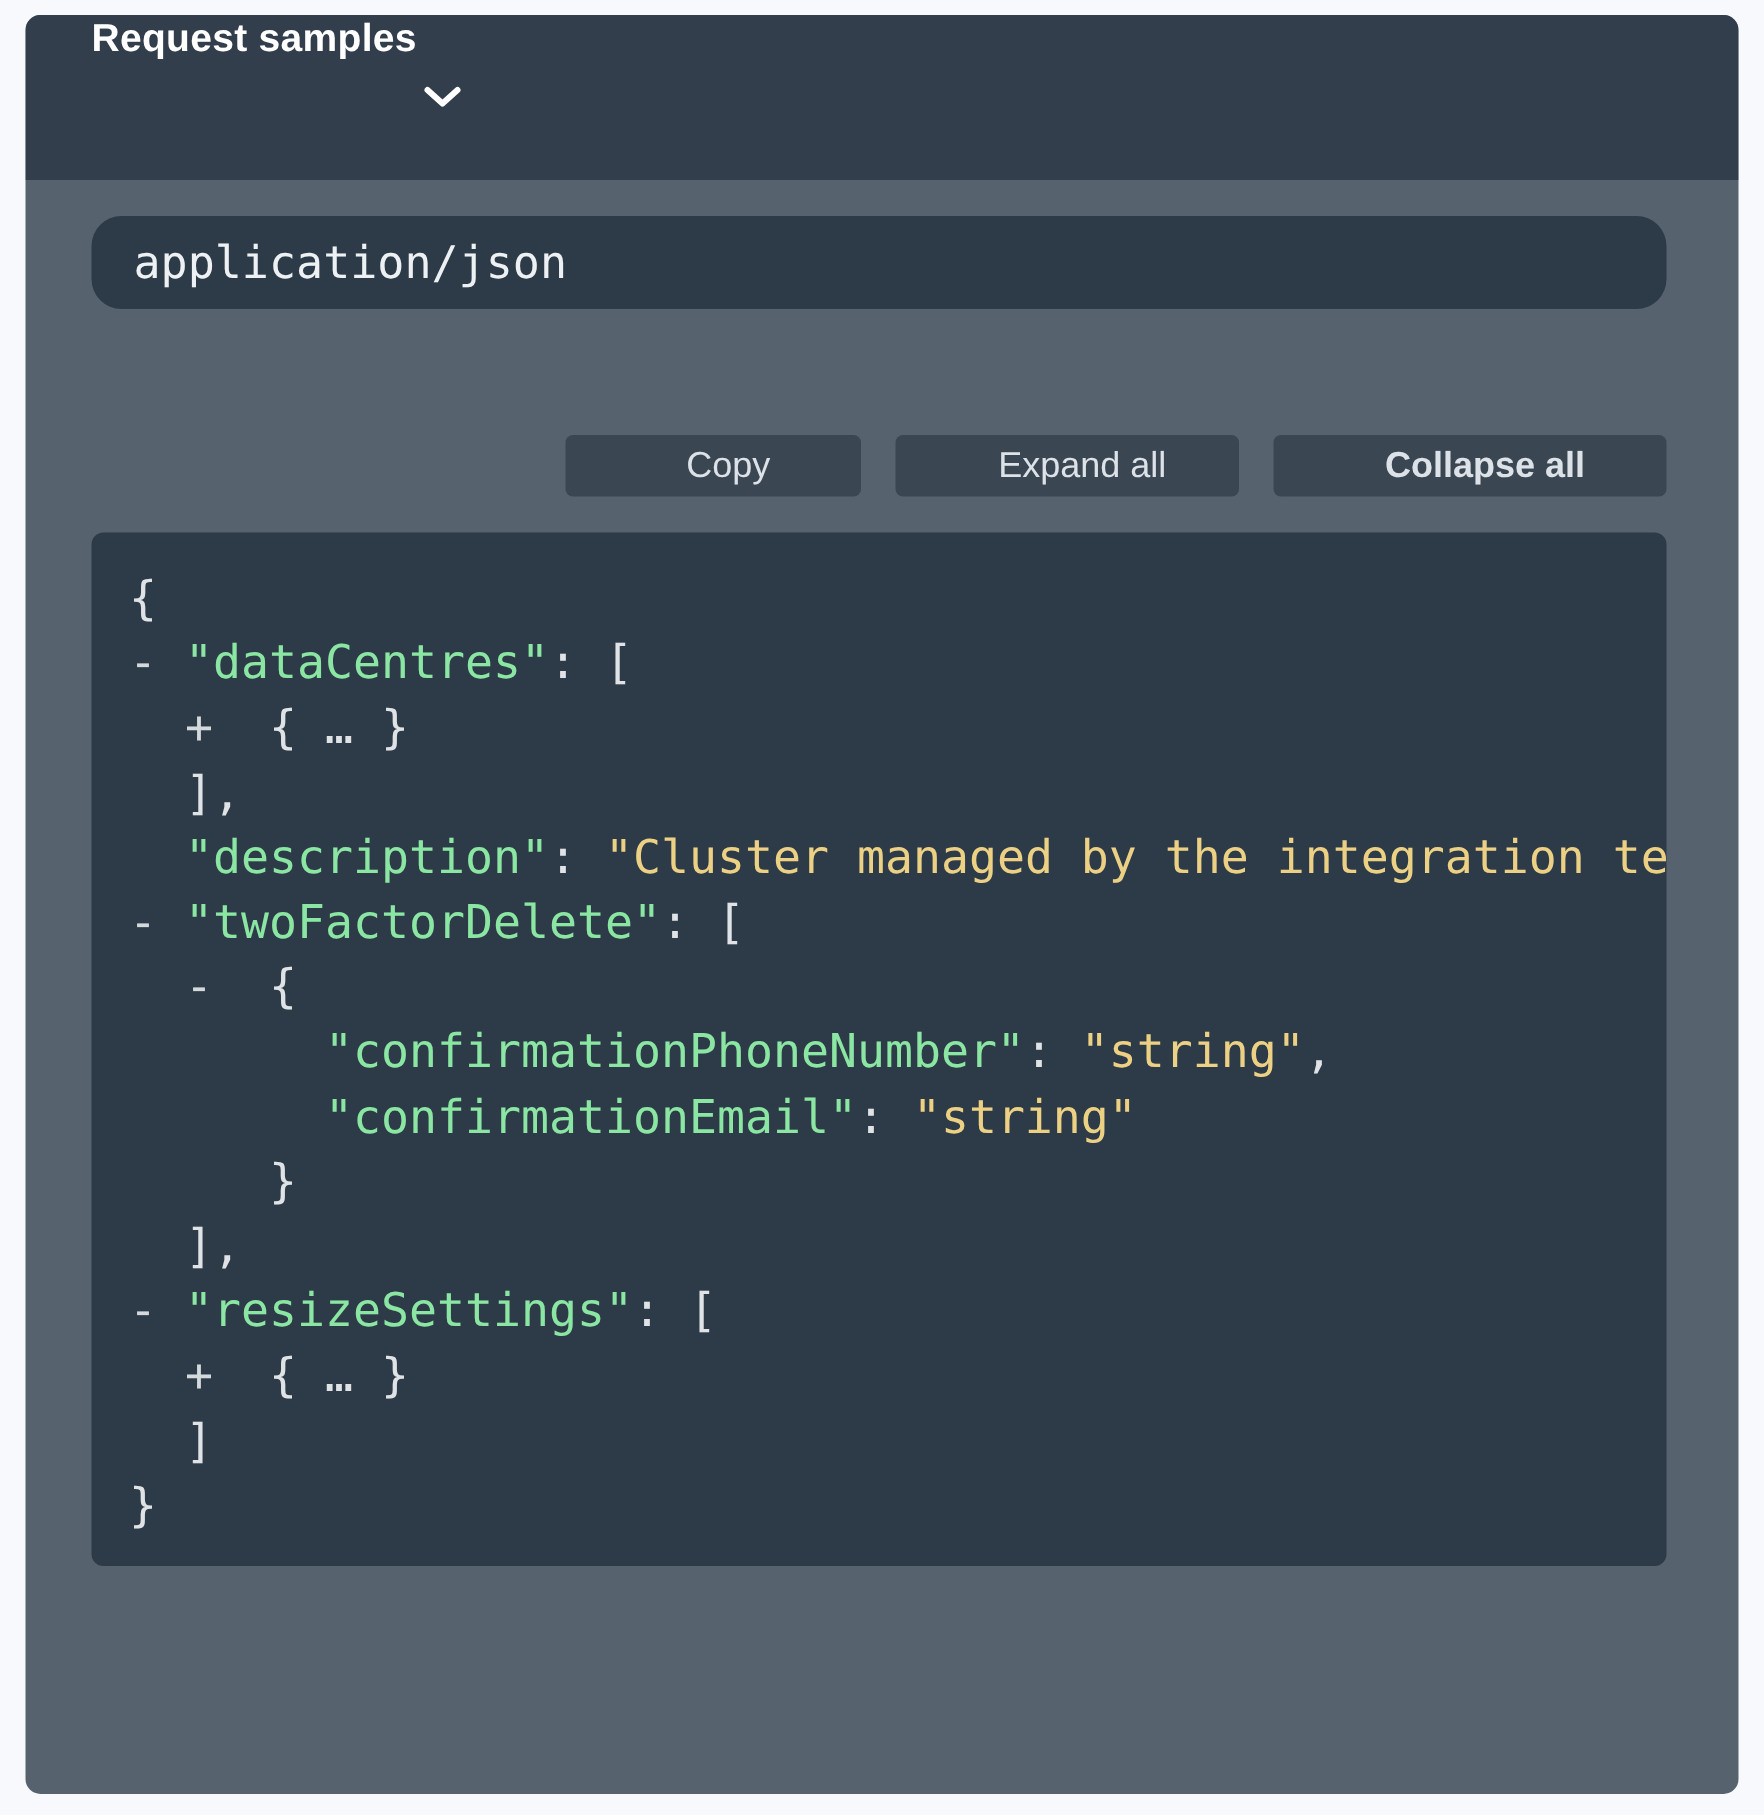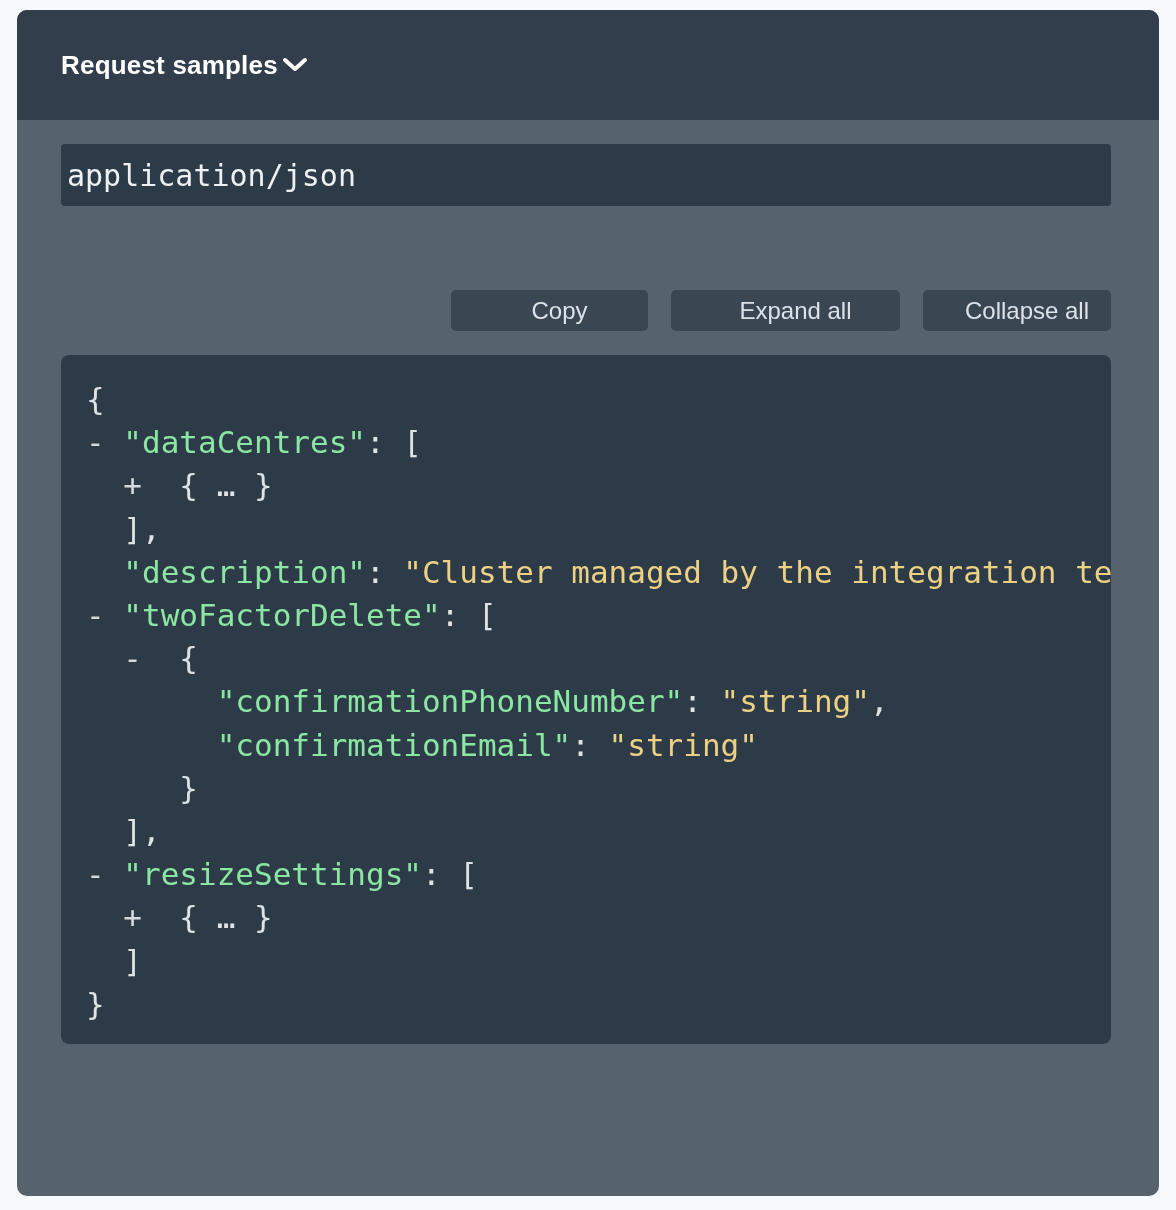--- a/index.html
+++ b/index.html
@@ -5,21 +5,21 @@
   * { margin:0; padding:0; box-sizing:border-box; }
   html,body { width:1176px; height:1210px; background:#f8f9fd; font-family:"Liberation Sans", sans-serif; }
 
   .panel {
     position:absolute; left:17px; top:10px; width:1142px; height:1186px;
     background:#56626e; border-radius:10px; overflow:hidden;
   }
 
   
   .panel-header {
-    height:110px; background:#323e4c; display:flex; align-items:center;
+    height:110px; background:#323e4c; display:flex; 
     padding:0 44px; gap:4px; cursor:pointer;
   }
   .panel-title { color:#ffffff; font-size:26px; font-weight:700; letter-spacing:.2px; }
   .hdr-chevron { display:flex; align-items:center; }
 
   
   .content { padding:0 48px 0 44px; }
 
   
   .tabs { margin-top:23px; }
@@ -28,35 +28,35 @@
     flex:1 1 0; display:flex; align-items:center; justify-content:center;
     font-size:26px; color:#edf1f4; cursor:pointer; white-space:nowrap;
   }
   .tab.active { background:#2d3946; color:#ffffff; border-radius:4px 4px 0 0; }
   .tab-more { gap:12px; color:#ffffff; }
   .tabs-track { display:flex; height:8px; background:#646e7a; border-radius:0 4px 4px 0; }
   .tabs-track-active { width:16.66%; background:#55bdf8; }
 
   
   .ctype-bar {
-    margin-top:24px; height:62px; background:#2d3a47; border-radius:4px;
-    display:flex; align-items:center; padding:0 6px;
+    margin-top:24px; height:62px; background:#2d3a47; border-radius:20px;
+    display:flex; align-items:center; padding:0 28px;
     font-family:"DejaVu Sans Mono", monospace; font-size:30px; color:#eef1f3;
   }
 
   
   .toolbar { margin-top:84px; display:flex; justify-content:flex-end; gap:23px; }
   .tool-btn {
     height:41px; background:#3b4653; border:none; border-radius:5px;
     color:#dce2e7; font-family:"Liberation Sans", sans-serif; font-size:24px;
     display:flex; align-items:center; justify-content:center; cursor:pointer;padding-left:20px;
   }
   .btn-copy { width:197px; }
   .btn-expand { width:229px; }
-  .btn-collapse { width:188px; }
+  .btn-collapse { width:262px;font-weight:bold; }
 
   
   .code-block {
     margin-top:24px; height:689px; background:#2d3a47; border-radius:8px;
     padding:23px 0 0 25px; overflow:hidden;
     font-family:"DejaVu Sans Mono", monospace; font-size:31px; line-height:43.2px;
   }
   .code-line { white-space:pre; }
   .tk-pl  { color:#dfe3e6; }
   .tk-key { color:#8ae6a2; }

